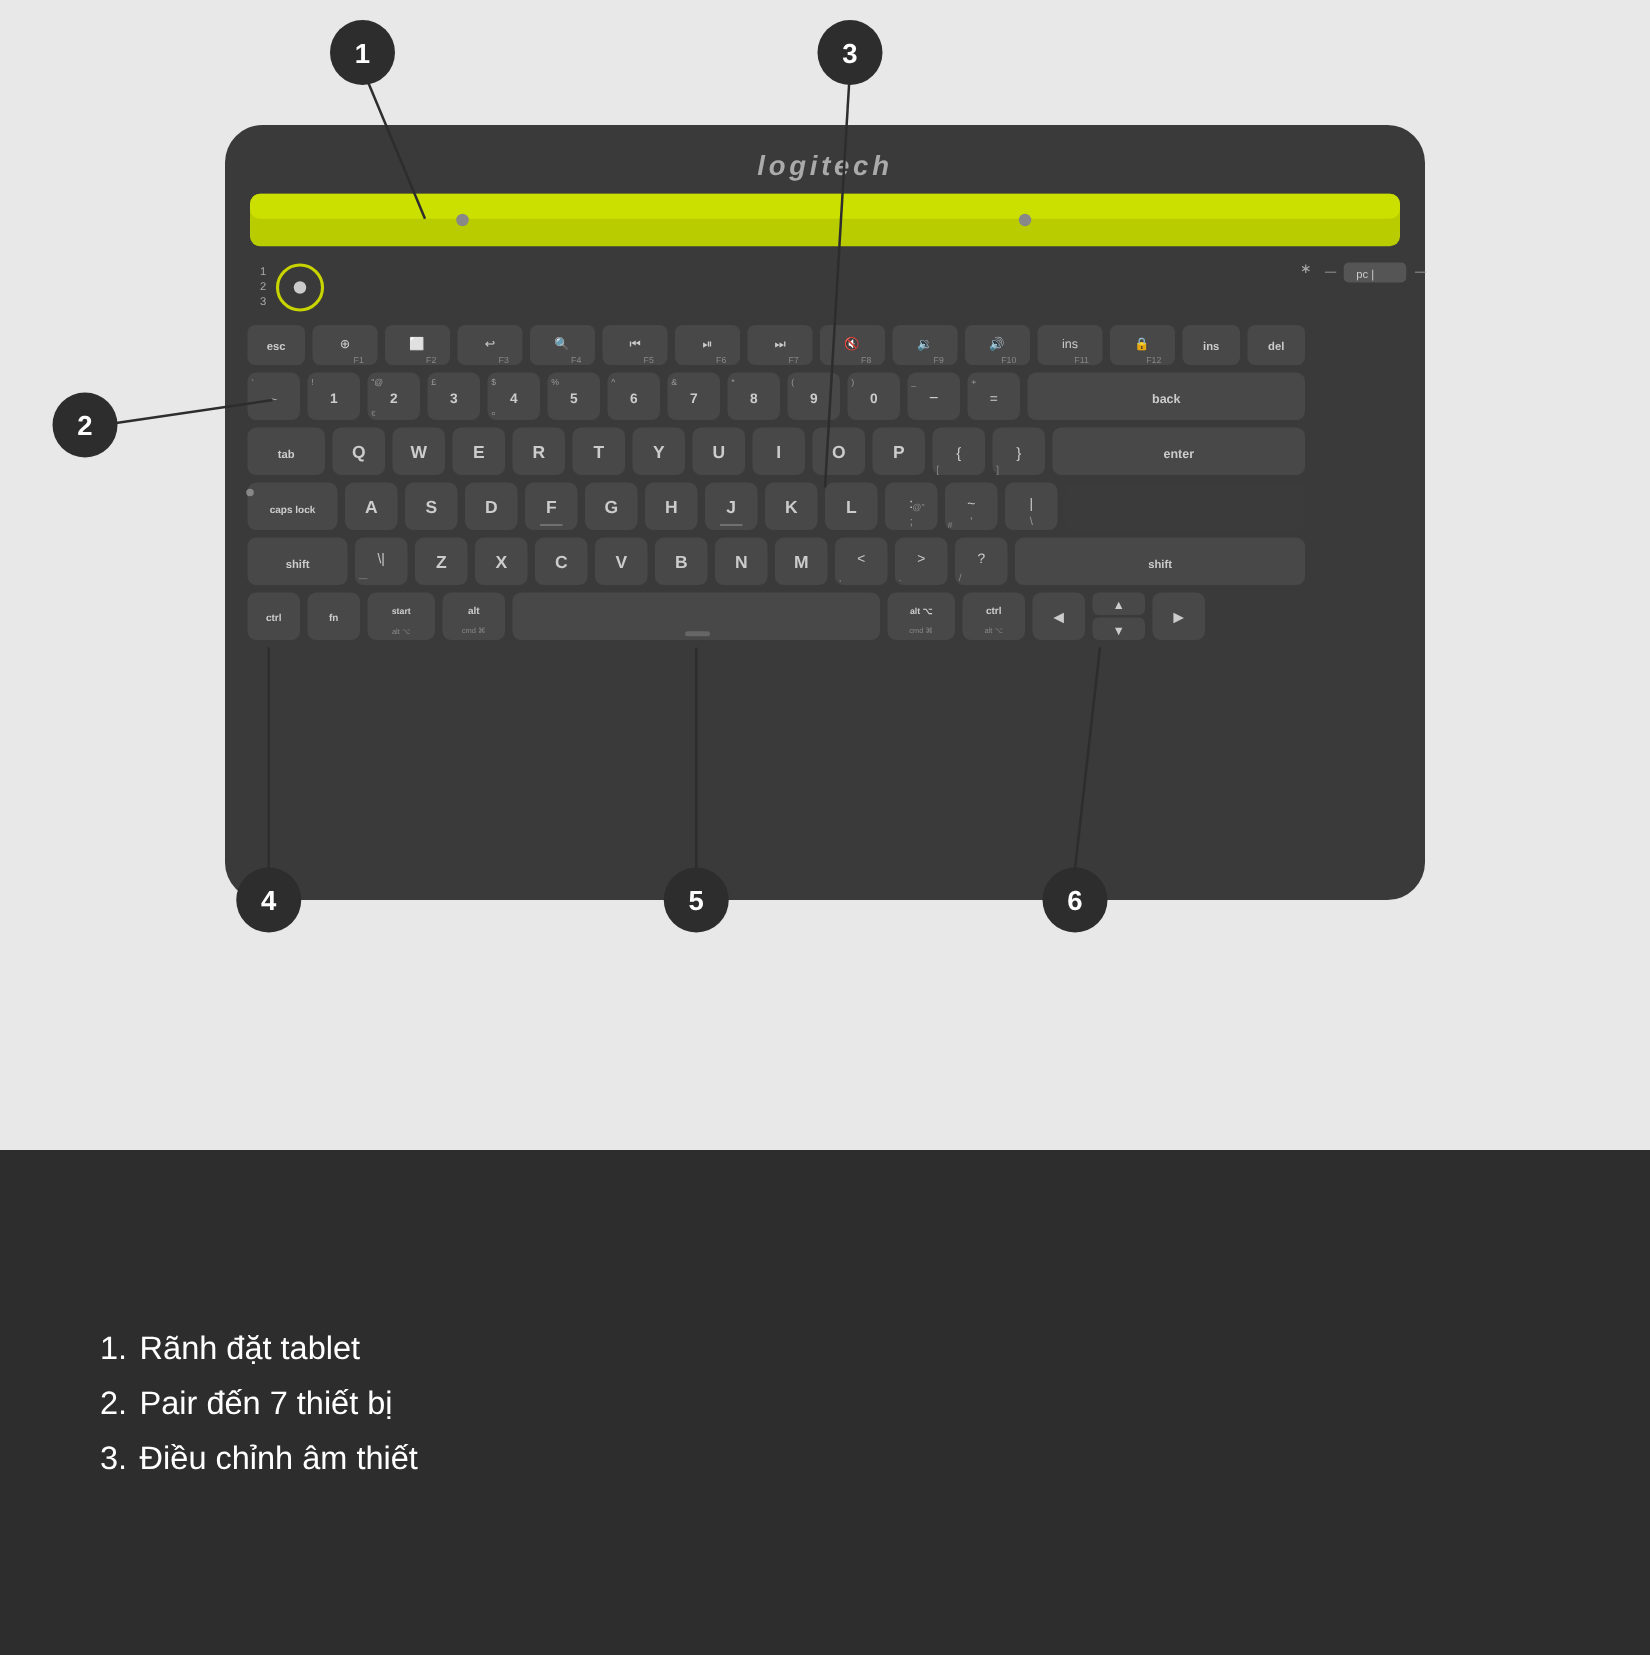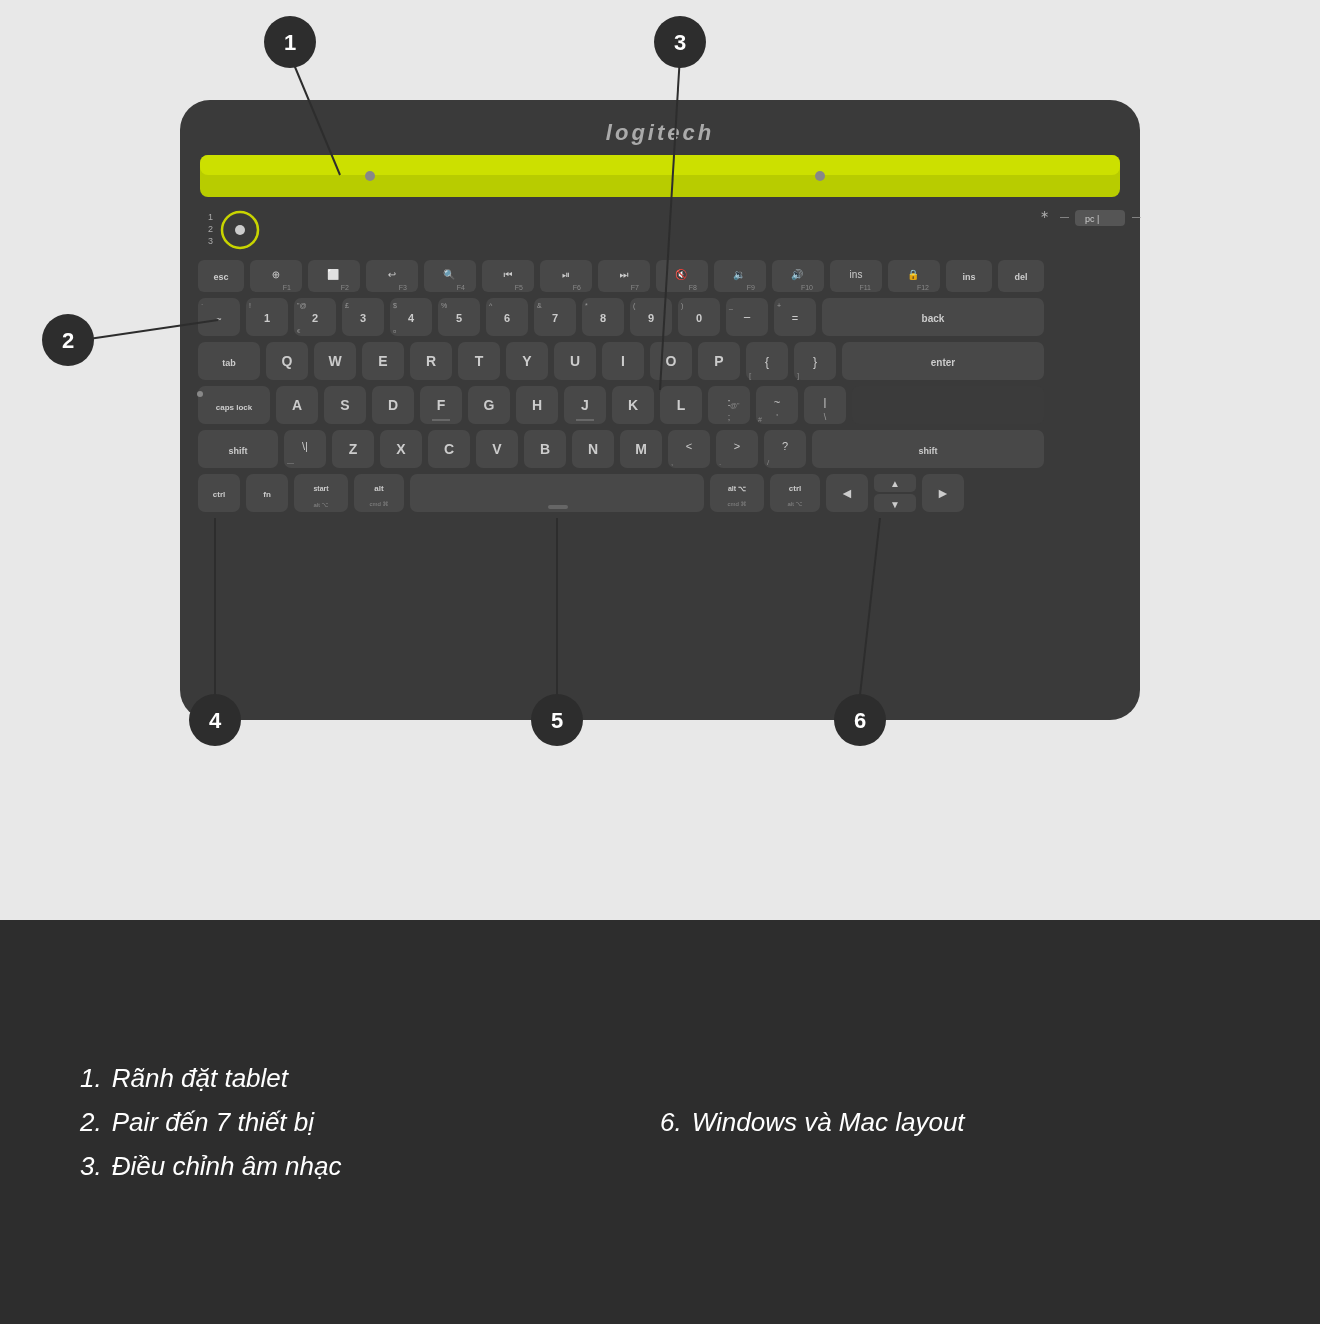--- a/index.html
+++ b/index.html
@@ -21,21 +21,20 @@
       justify-content: center;
     }
 
     .bottom-section {
       width: 1320px;
       height: 404px;
       background: #2d2d2d;
       display: flex;
       align-items: center;
       padding: 50px 80px;
-      font-style: italic;
     }
 
     
     .features-left, .features-right {
       flex: 1;
     }
 
     .feature-item {
       color: white;
       font-size: 26px;
@@ -397,21 +396,18 @@
 
 <div class="bottom-section">
   <div class="features-left">
     <div class="feature-item">
       <span class="feature-num">1.</span><span>Rãnh đặt tablet</span>
     </div>
     <div class="feature-item">
       <span class="feature-num">2.</span><span>Pair đến 7 thiết bị</span>
     </div>
     <div class="feature-item">
-      <span class="feature-num">3.</span><span>Điều chỉnh âm nhạc</span>
+      <span class="feature-num">3.</span><span>Điều chỉnh âm thiết</span>
     </div>
   </div>
   <div class="features-right">
-    <div class="feature-item">
-      <span class="feature-num">6.</span><span>Windows và Mac layout</span>
-    </div>
   </div>
 </div>
 
 </body></html>

